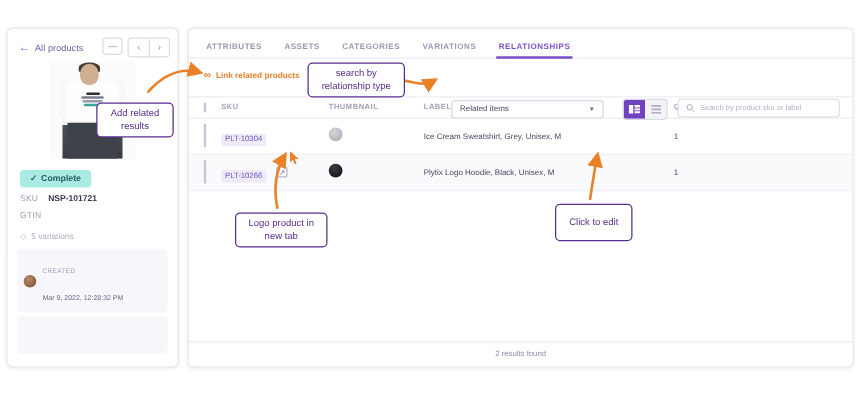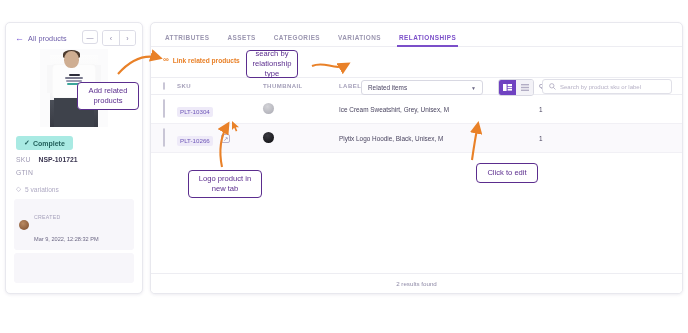--- a/index.html
+++ b/index.html
@@ -318,23 +318,23 @@
     background: #ffffff;
     color: #5b2d8e;
     font-size: 7.6px;
     line-height: 1.35;
     text-align: center;
     display: flex; align-items: center; justify-content: center;
     padding: 3px 5px;
     z-index: 40;
   }
   #co-add     { left: 77px;  top: 82px;  width: 62px; height: 28px; }
-  #co-search  { left: 246px; top: 50px;  width: 52px; height: 28px; }
+  #co-search  { left: 246px; top: 50px;  width: 78px; height: 28px; }
   #co-open    { left: 188px; top: 170px; width: 74px; height: 28px; }
-  #co-edit    { left: 444px; top: 163px; width: 62px; height: 20px; margin-left: 32px; }
+  #co-edit    { left: 444px; top: 163px; width: 62px; height: 30px; }
 
   .arrow-svg {
     position: absolute;
     left: 0; top: 0;
     width: 688px; height: 333px;
     pointer-events: none;
     z-index: 35;
   }
   .cursor {
     position: absolute;
@@ -521,18 +521,18 @@
 
     <path d="M222,167 C218,148 222,134 228,124" stroke="#e98128" stroke-width="2.1" fill="none" marker-end="url(#ah)"></path>
 
     <path d="M472,160 C474,146 476,134 478,124" stroke="#e98128" stroke-width="2.1" fill="none" marker-end="url(#ah)"></path>
   </svg>
 
   <svg class="cursor" style="left:232px; top:121px;" viewBox="0 0 8 11">
     <path d="M0,0 L0,9 L2.2,6.8 L3.8,10.4 L5.3,9.7 L3.8,6.2 L7,6.2 z" fill="#e98128"></path>
   </svg>
 
-  <div class="callout" id="co-add">Add related products</div>
+  <div class="callout" id="co-add">Add related results</div>
   <div class="callout" id="co-search">search by relationship type</div>
   <div class="callout" id="co-open">Logo product in new tab</div>
   <div class="callout" id="co-edit">Click to edit</div>
 
 </div>
 
 </body></html>

